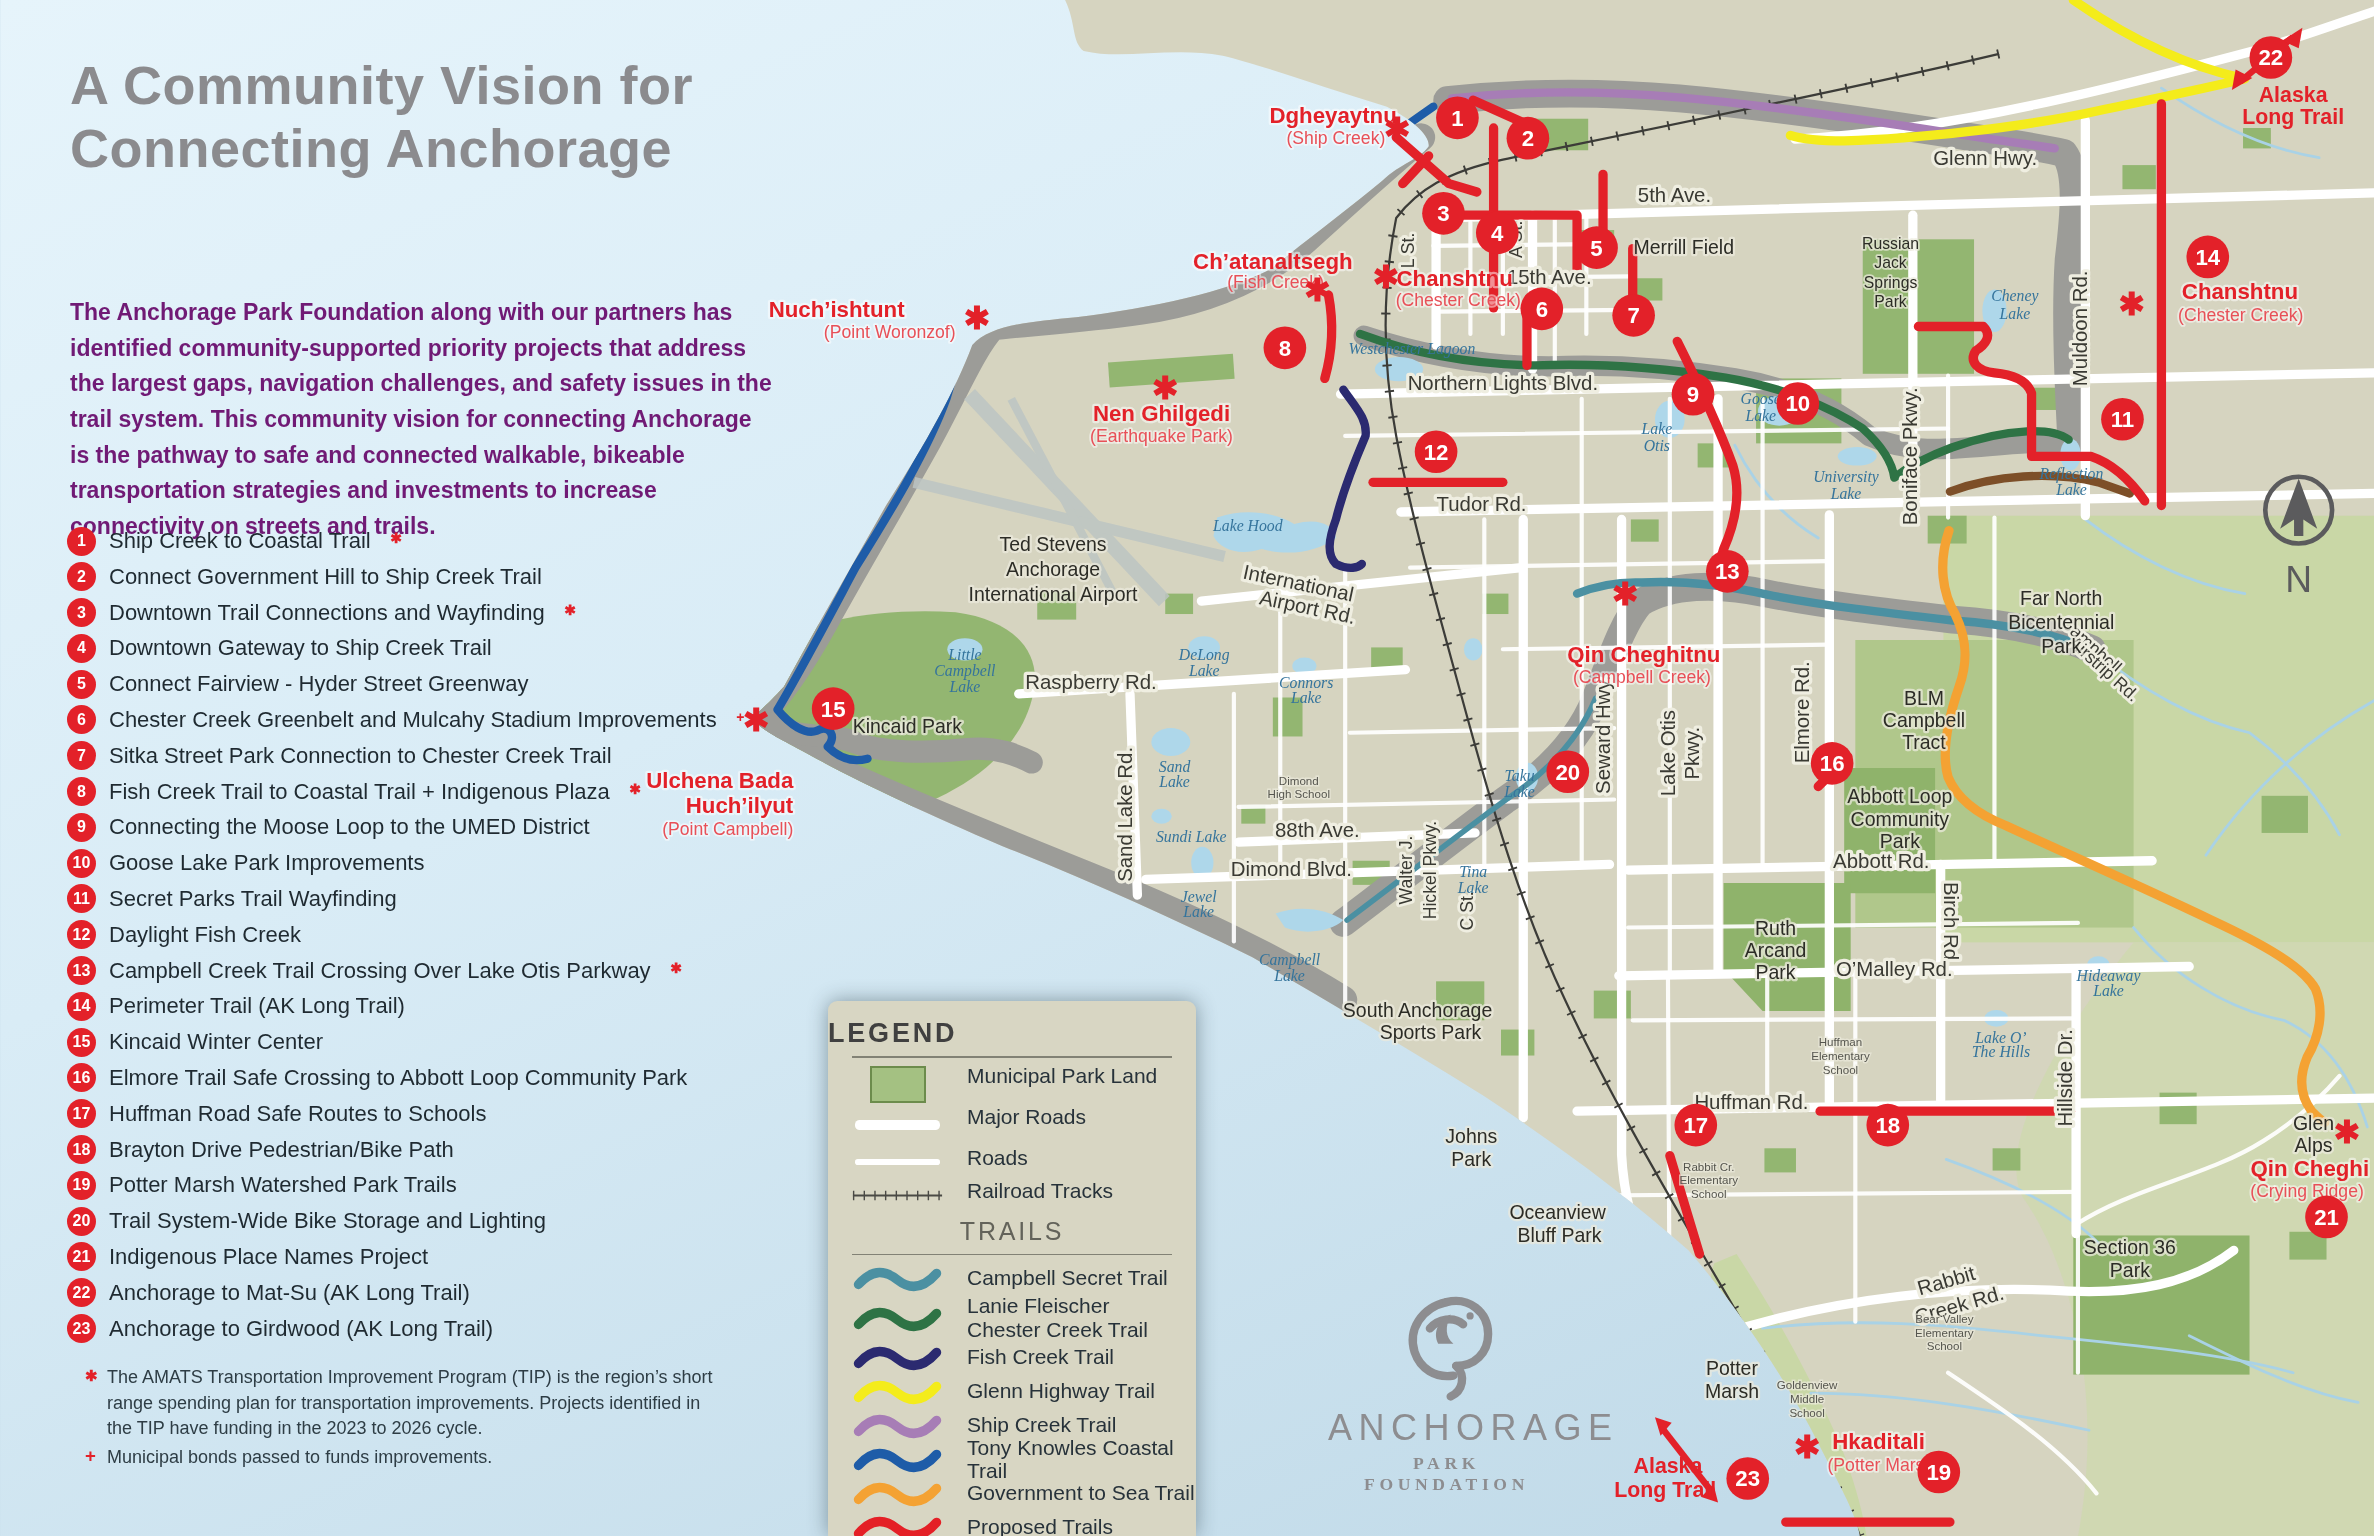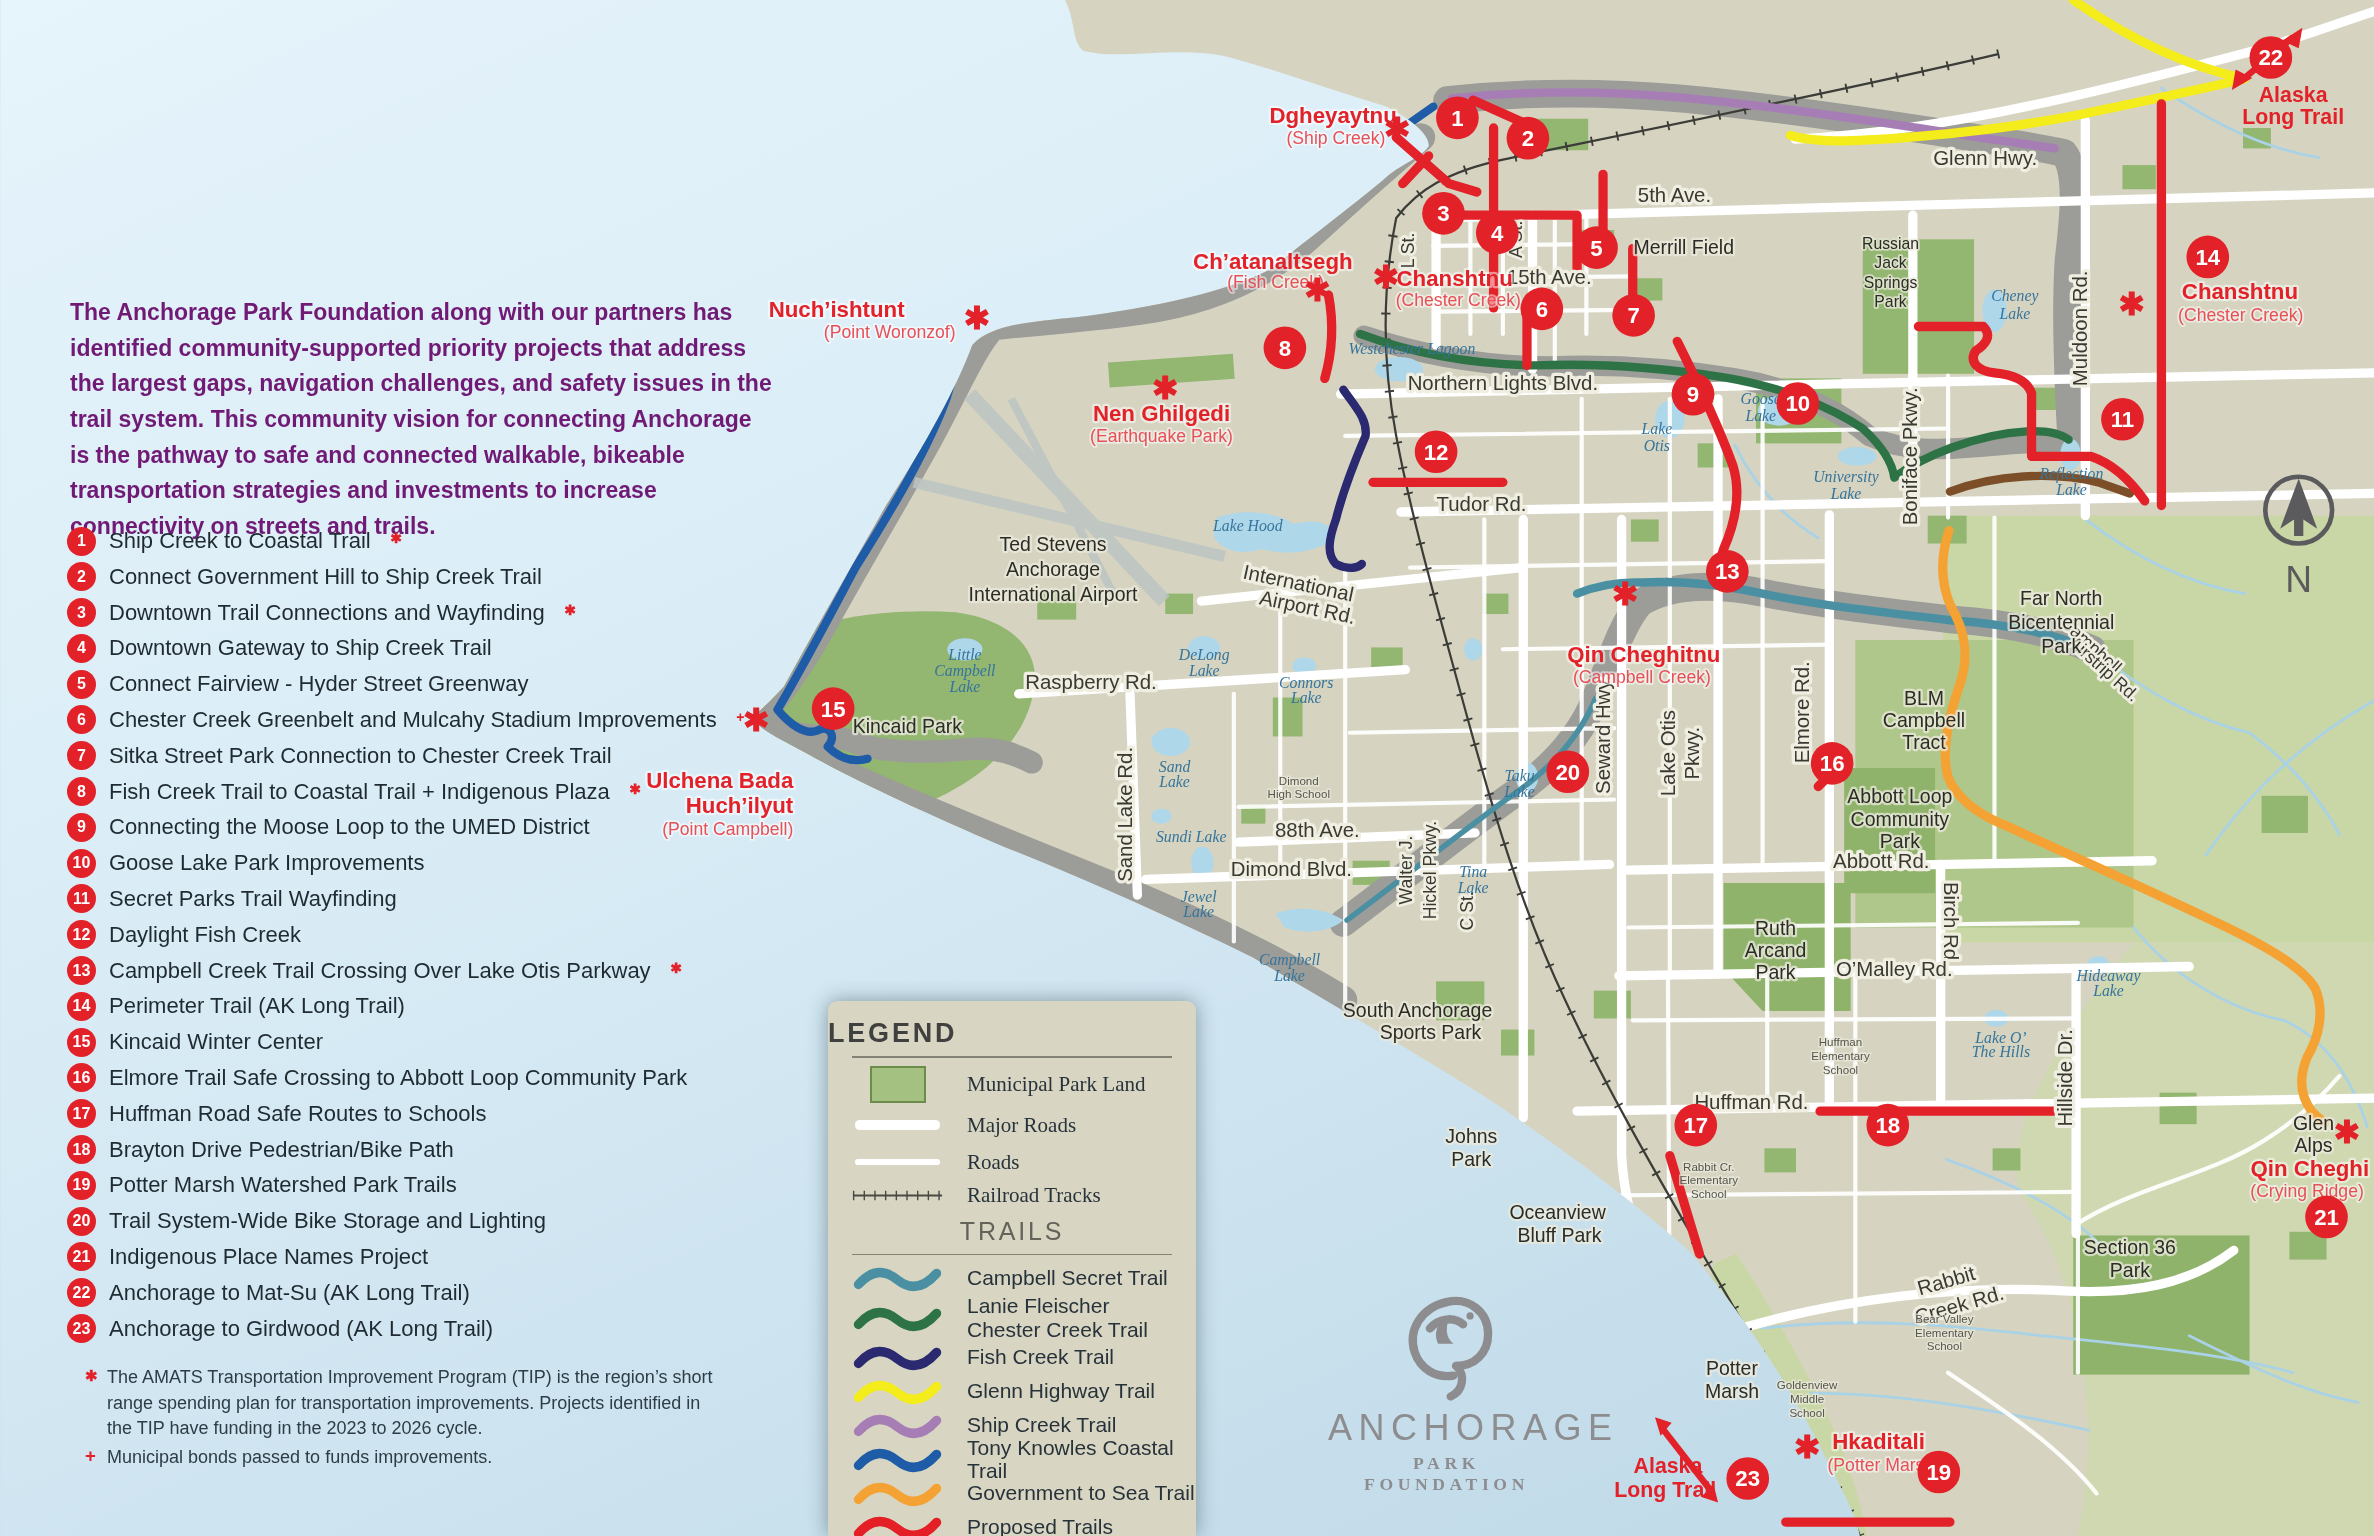--- a/index.html
+++ b/index.html
@@ -41,21 +41,21 @@
   .footnotes{position:absolute;left:85px;top:1365px;width:640px;font-size:18px;line-height:1.42;color:#2e3d45;}
   .fnote{position:relative;padding-left:22px;margin-bottom:3.7px;}
   .fsym{position:absolute;left:0;top:0;color:#e32129;font-weight:bold;font-size:15px;}
   .fsym.plus{font-size:18.6px;top:-1.9px;}
 
   
   .legend{position:absolute;left:828px;top:1001px;width:368px;height:535px;background:#d8d6c3;
           border-radius:9.3px 9.3px 0 0;box-shadow:0 0 20.4px rgba(30,50,60,.45);padding:0;box-sizing:border-box;}
   .lg-title{margin-top:16.7px;text-align:left;font-size:27px;font-weight:bold;letter-spacing:2.8px;color:#404040;}
   .lg-rule{height:1.9px;background:#55554c;opacity:.65;margin:7.4px 24px 5.6px 24px;}
-  .lg-row{display:flex;align-items:center;height:41px;font-family:Liberation Serif, serif;}
+  .lg-row{display:flex;height:41px;}
   .lg-swatch{width:139px;display:flex;justify-content:center;align-items:center;flex:0 0 139px;}
   .lg-label{font-size:21px;color:#27323a;line-height:1.1;}
   .sw-park{width:56px;height:37px;background:#a4c182;border:2.8px solid #6c8c4c;box-sizing:border-box;}
   .sw-major{width:85px;height:10.2px;background:#fff;border-radius:4.6px;}
   .sw-road{width:85px;height:5.6px;background:#fff;border-radius:2.8px;}
   .lg-sub{margin-top:5.6px;text-align:center;font-size:25px;font-weight:normal;letter-spacing:2.8px;color:#63635a;}
   .lg-trow{display:flex;align-items:center;height:34px;}
   .lg-trow.tall{height:45px;}
 
   
@@ -540,20 +540,24 @@
   </g>
 
   <g>
     <circle cx="2478" cy="550" r="36" fill="none" stroke="#5b5b5d" stroke-width="5"></circle>
     <path d="M2478,516 L2458,570 L2473,560 L2473,578 L2483,578 L2483,560 L2498,570 Z" fill="#5b5b5d"></path>
     <text class="t-north" x="2478" y="638">N</text>
   </g>
 </svg>
 
 <div class="panel">
+  <div class="title">
+    <div>A Community Vision for</div>
+    <div>Connecting Anchorage</div>
+  </div>
   <div class="intro">The Anchorage Park Foundation along with our partners has identified community-supported priority projects that address the largest gaps, navigation challenges, and safety issues in the trail system. This community vision for connecting Anchorage is the pathway to safe and connected walkable, bikeable transportation strategies and investments to increase connectivity on streets and trails.</div>
 
   <div class="projects">
     <div class="proj">
           <span class="pnum">1</span>
           <span>Ship Creek to Coastal Trail</span>
           <span class="pmark">✱</span>
         </div>
     <div class="proj">
           <span class="pnum">2</span>

